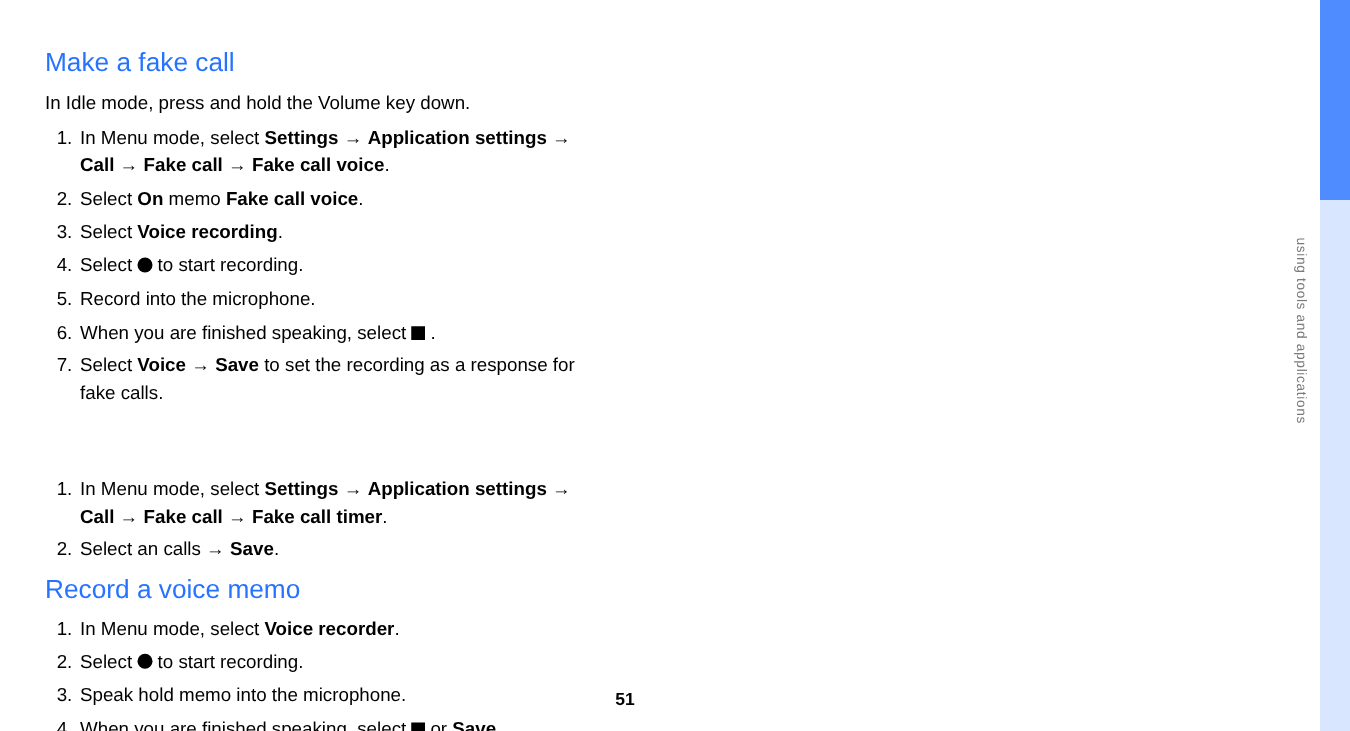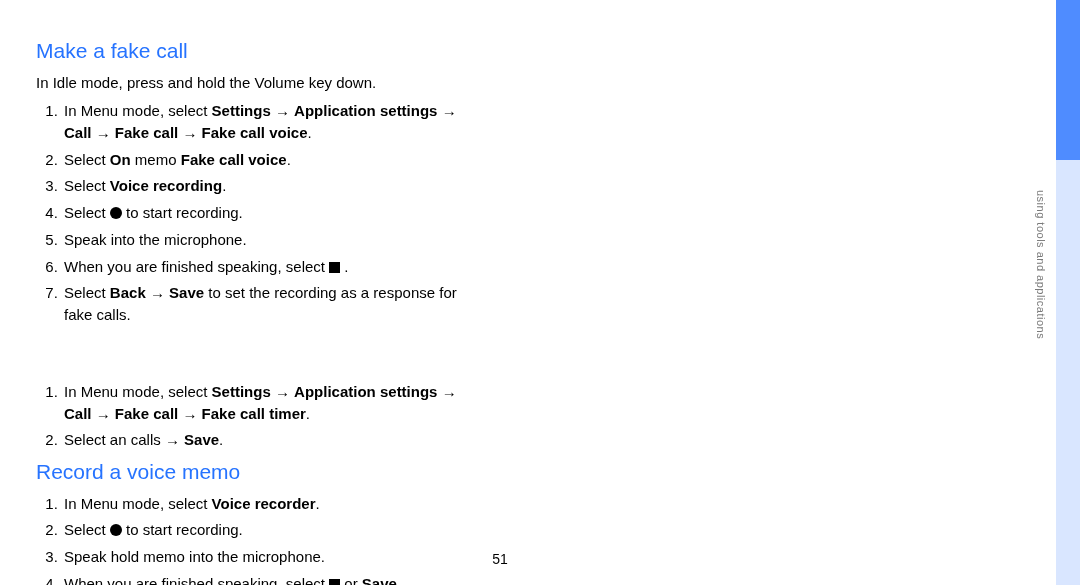--- a/index.html
+++ b/index.html
@@ -100,20 +100,21 @@
     text-orientation: mixed;
     white-space: nowrap;
   }
   .page-num {
     position: absolute;
     left: 0;
     right: 80px;
     bottom: 16px;
     text-align: center;
     font-size: 14px;
+    font-weight: bold;
   }
 </style>
 </head>
 <body>
 
 <div class="page">
 
   <div class="cols">
 
     <div class="col">
@@ -134,26 +135,26 @@
         </li>
         <li>
           <span>Select </span><span class="b">On</span><span> memo </span><span class="b">Fake call voice</span>.
         </li>
         <li>
           <span>Select </span><span class="b">Voice recording</span>.
         </li>
         <li>
           <span>Select </span><span class="icon-circle"></span><span> to start recording.</span>
         </li>
-        <li>Speak into the microphone.</li>
+        <li>Record into the microphone.</li>
         <li>
           <span>When you are finished speaking, select </span><span class="icon-square"></span><span> .</span>
         </li>
         <li>
-          <span>Select </span><span class="b">Back</span>
+          <span>Select </span><span class="b">Voice</span>
           <span class="arrow">→</span>
           <span class="b">Save</span><span> to set the recording as a response for fake calls.</span>
         </li>
       </ol>
     </div>
 
     <div class="col">
       <ol>
         <li>
           <span>In Menu mode, select </span><span class="b">Settings</span>

